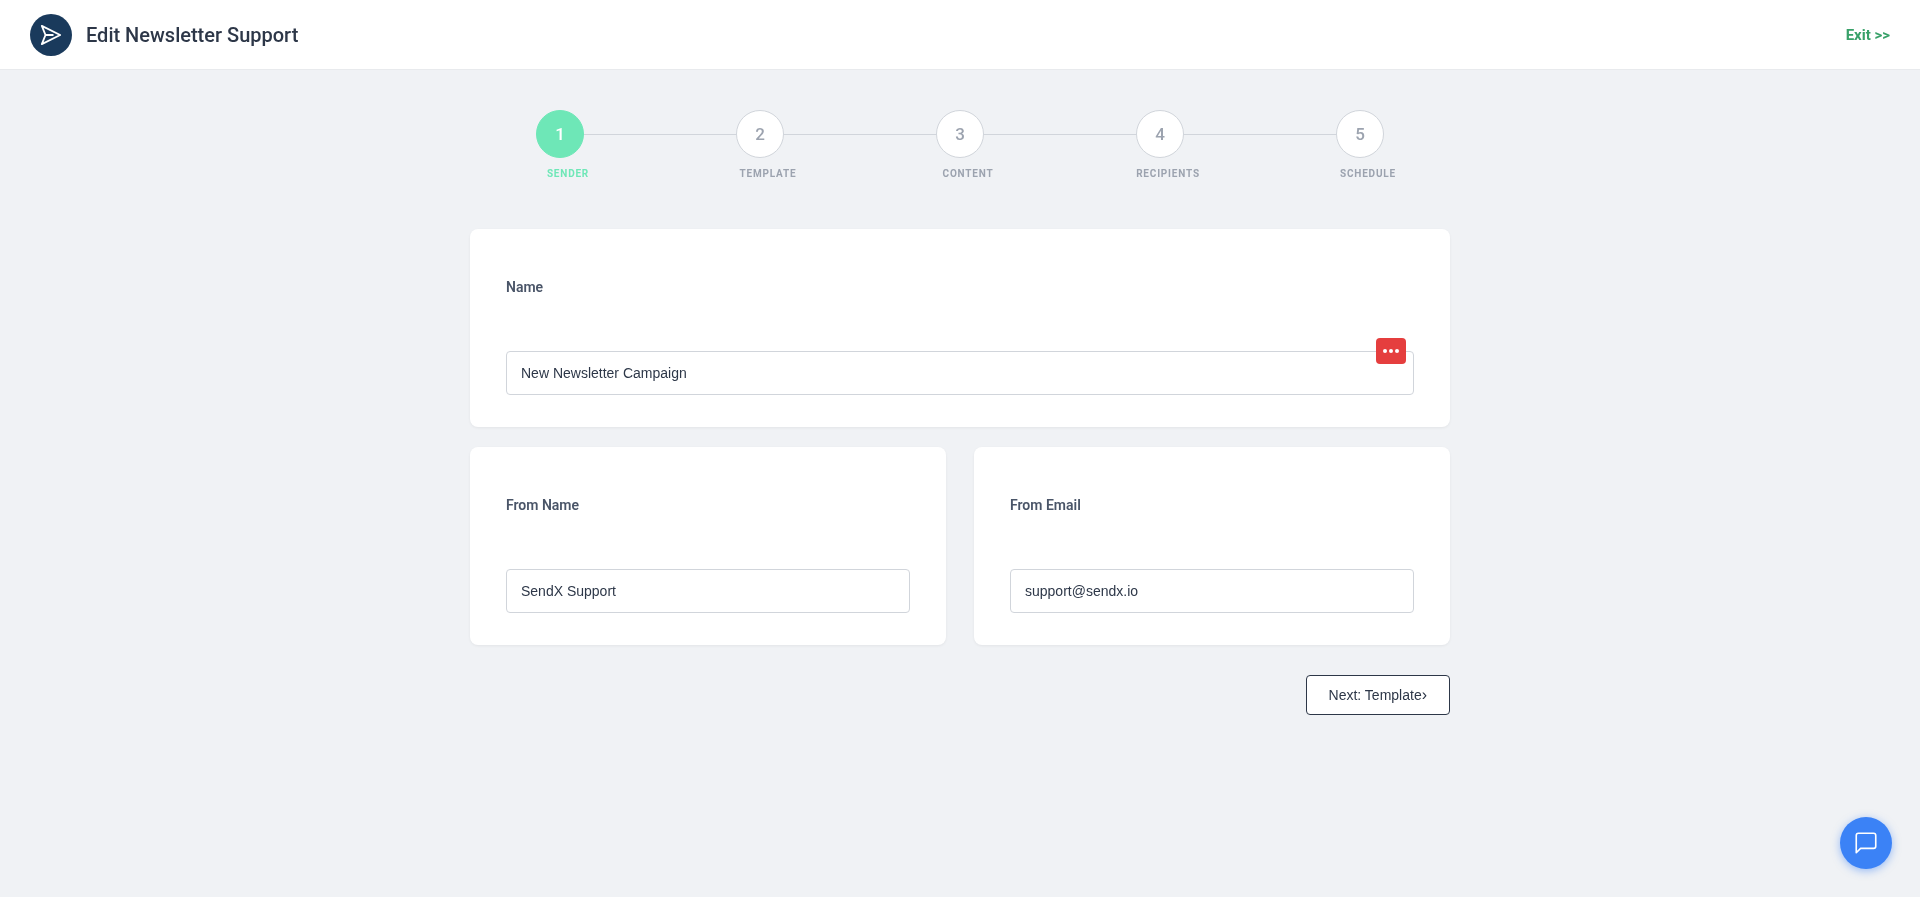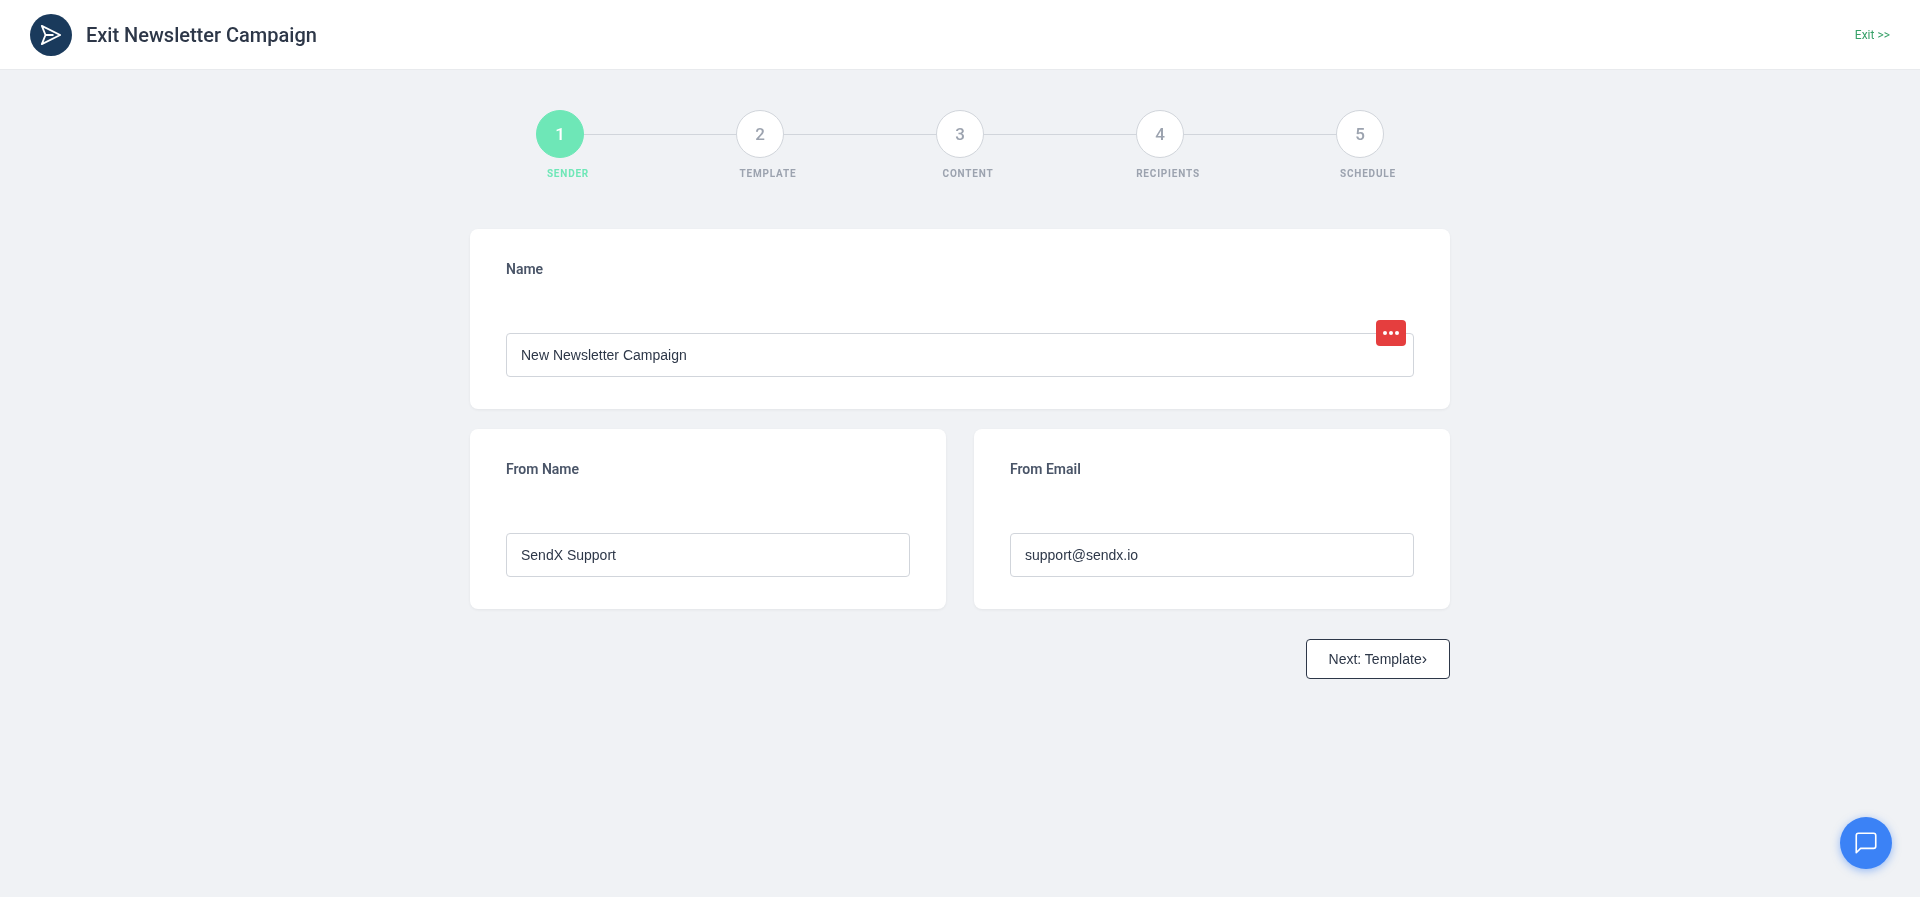--- a/index.html
+++ b/index.html
@@ -39,22 +39,22 @@
       height: 22px;
       fill: #fff;
     }
     .header-title {
       font-size: 20px;
       font-weight: 500;
       color: #2d3748;
     }
     .exit-link {
       color: #38a169;
-      font-size: 12px;
-      font-weight: 400;
+      font-size: 15px;
+      font-weight: 700;
       cursor: pointer;
       text-decoration: none;
     }
 
     
     .main {
       padding: 40px 0;
       display: flex;
       flex-direction: column;
       align-items: center;
@@ -135,20 +135,21 @@
       border-radius: 8px;
       padding: 32px 36px;
       box-shadow: 0 1px 3px rgba(0,0,0,0.06);
     }
 
     .field-label {
       font-size: 14px;
       font-weight: 600;
       color: #4a5568;
       margin-bottom: 12px;
+      margin-top: 18px;
     }
 
     .input-wrapper {
       position: relative;
       display: flex;
       align-items: center;
     }
 
     .text-input {
       width: 100%;
@@ -247,21 +248,21 @@
 </head>
 <body>
 
 <header class="header">
   <div class="header-left">
     <div class="logo-icon">
       <svg viewBox="0 0 24 24" xmlns="http://www.w3.org/2000/svg">
         <path d="M2 2L22 12L2 22L6 12L2 2ZM6 12H14" stroke="white" stroke-width="2" stroke-linecap="round" stroke-linejoin="round" fill="none"></path>
       </svg>
     </div>
-    <h1 class="header-title">Exit Newsletter Campaign</h1>
+    <h1 class="header-title">Edit Newsletter Support</h1>
   </div>
   <a class="exit-link">Exit &gt;&gt;</a>
 </header>
 
 <main class="main">
 
   <div class="stepper">
     <div class="step-item">
       <div class="step-circle active">
         <span>1</span>

